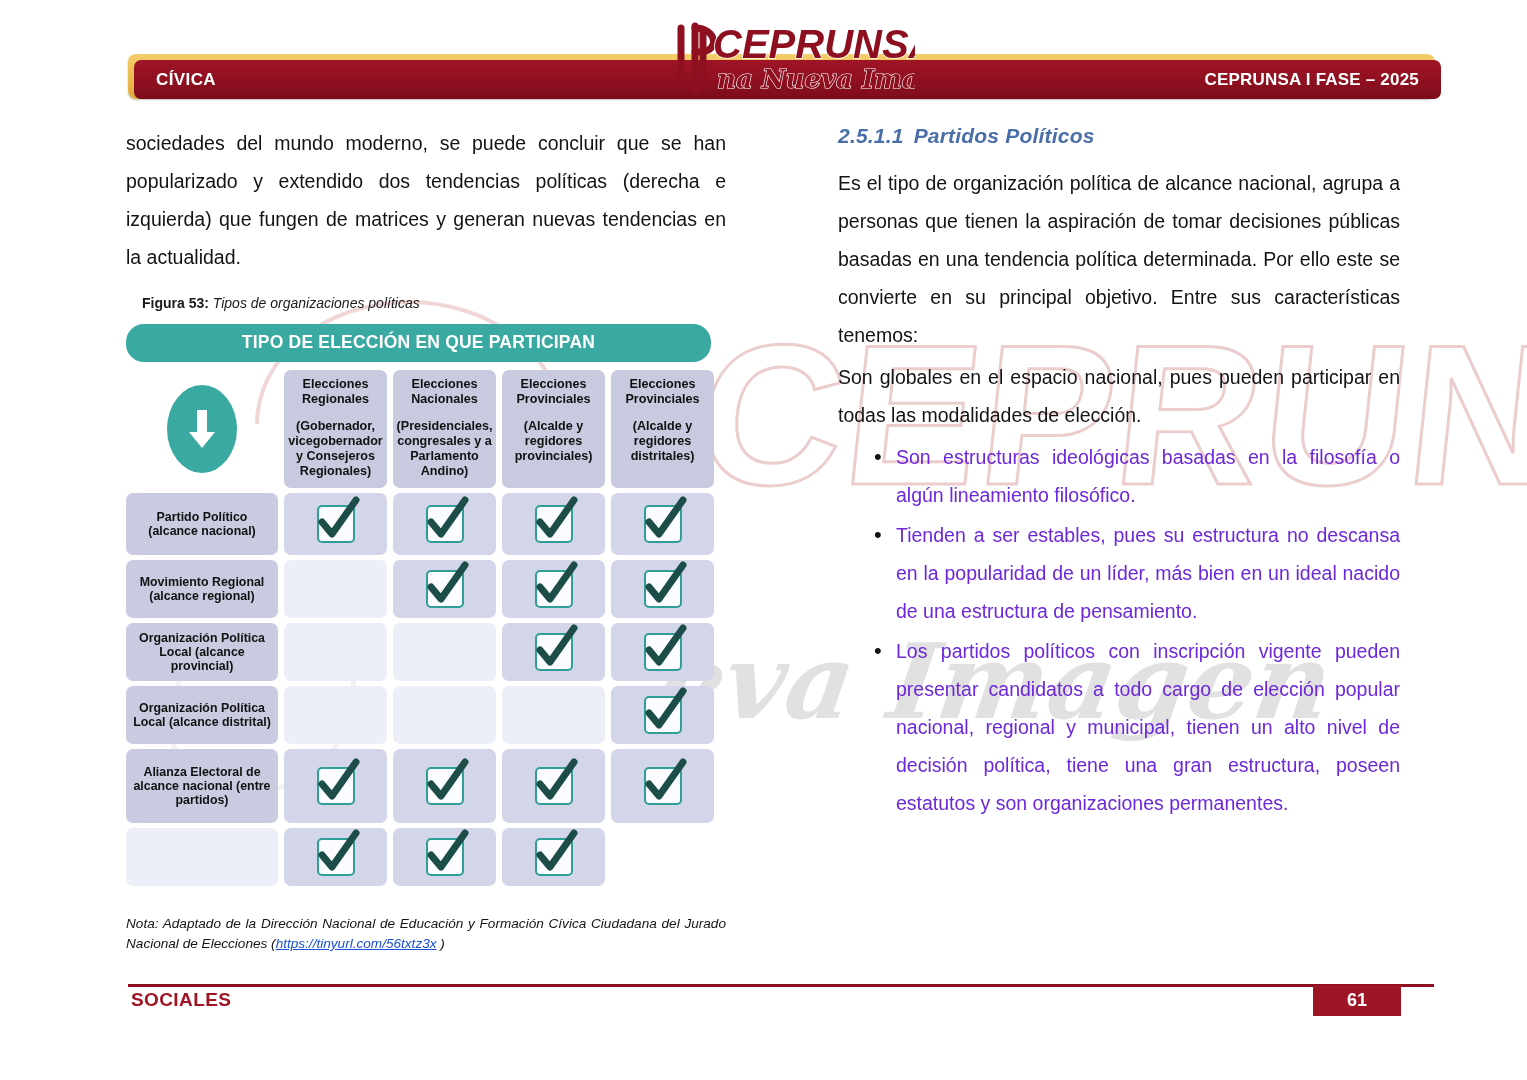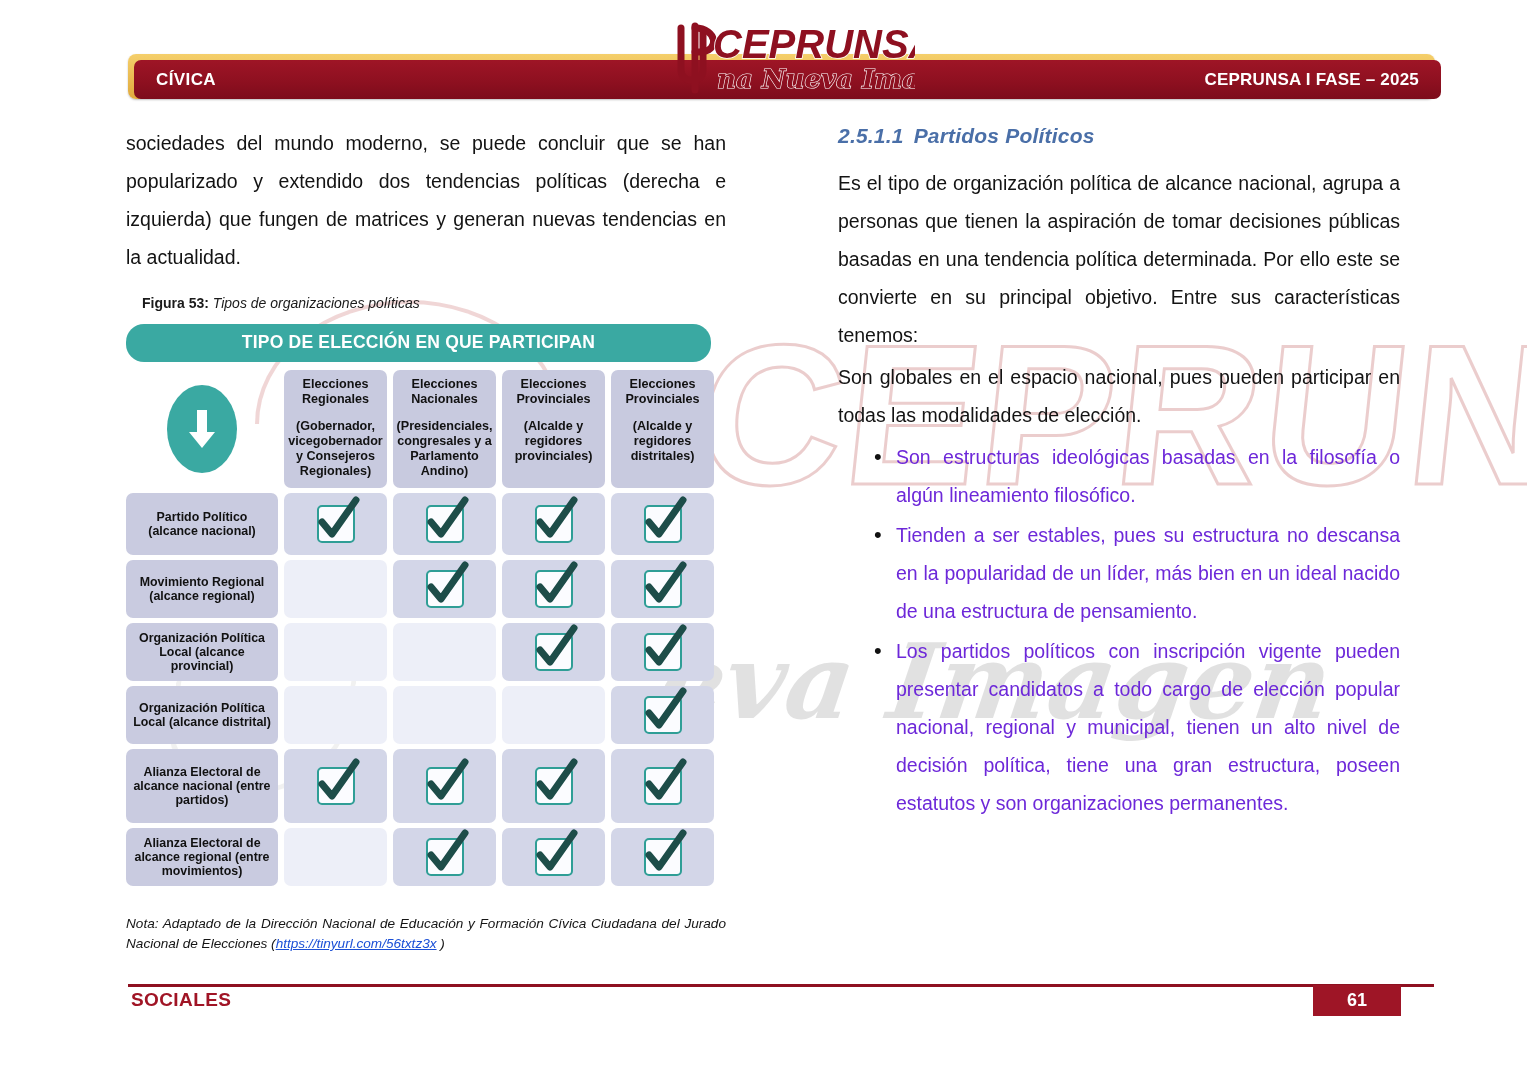--- a/index.html
+++ b/index.html
@@ -539,21 +539,20 @@
             </span>
           </div>
         <div class="cell r5 on">
             <span class="tick-box">
               <svg width="48" height="48" viewBox="0 0 48 48" aria-hidden="true">
                 <path d="M8 26 L18 38 L42 4" fill="none" stroke="#1d4d49" stroke-width="7" stroke-linecap="round" stroke-linejoin="round"></path>
               </svg>
             </span>
           </div>
 
-        <div class="row-head r6">Alianza Electoral de alcance regional  (entre movimientos)</div>
         <div class="cell r6 off"></div>
         <div class="cell r6 on">
             <span class="tick-box">
               <svg width="48" height="48" viewBox="0 0 48 48" aria-hidden="true">
                 <path d="M8 26 L18 38 L42 4" fill="none" stroke="#1d4d49" stroke-width="7" stroke-linecap="round" stroke-linejoin="round"></path>
               </svg>
             </span>
           </div>
         <div class="cell r6 on">
             <span class="tick-box">

